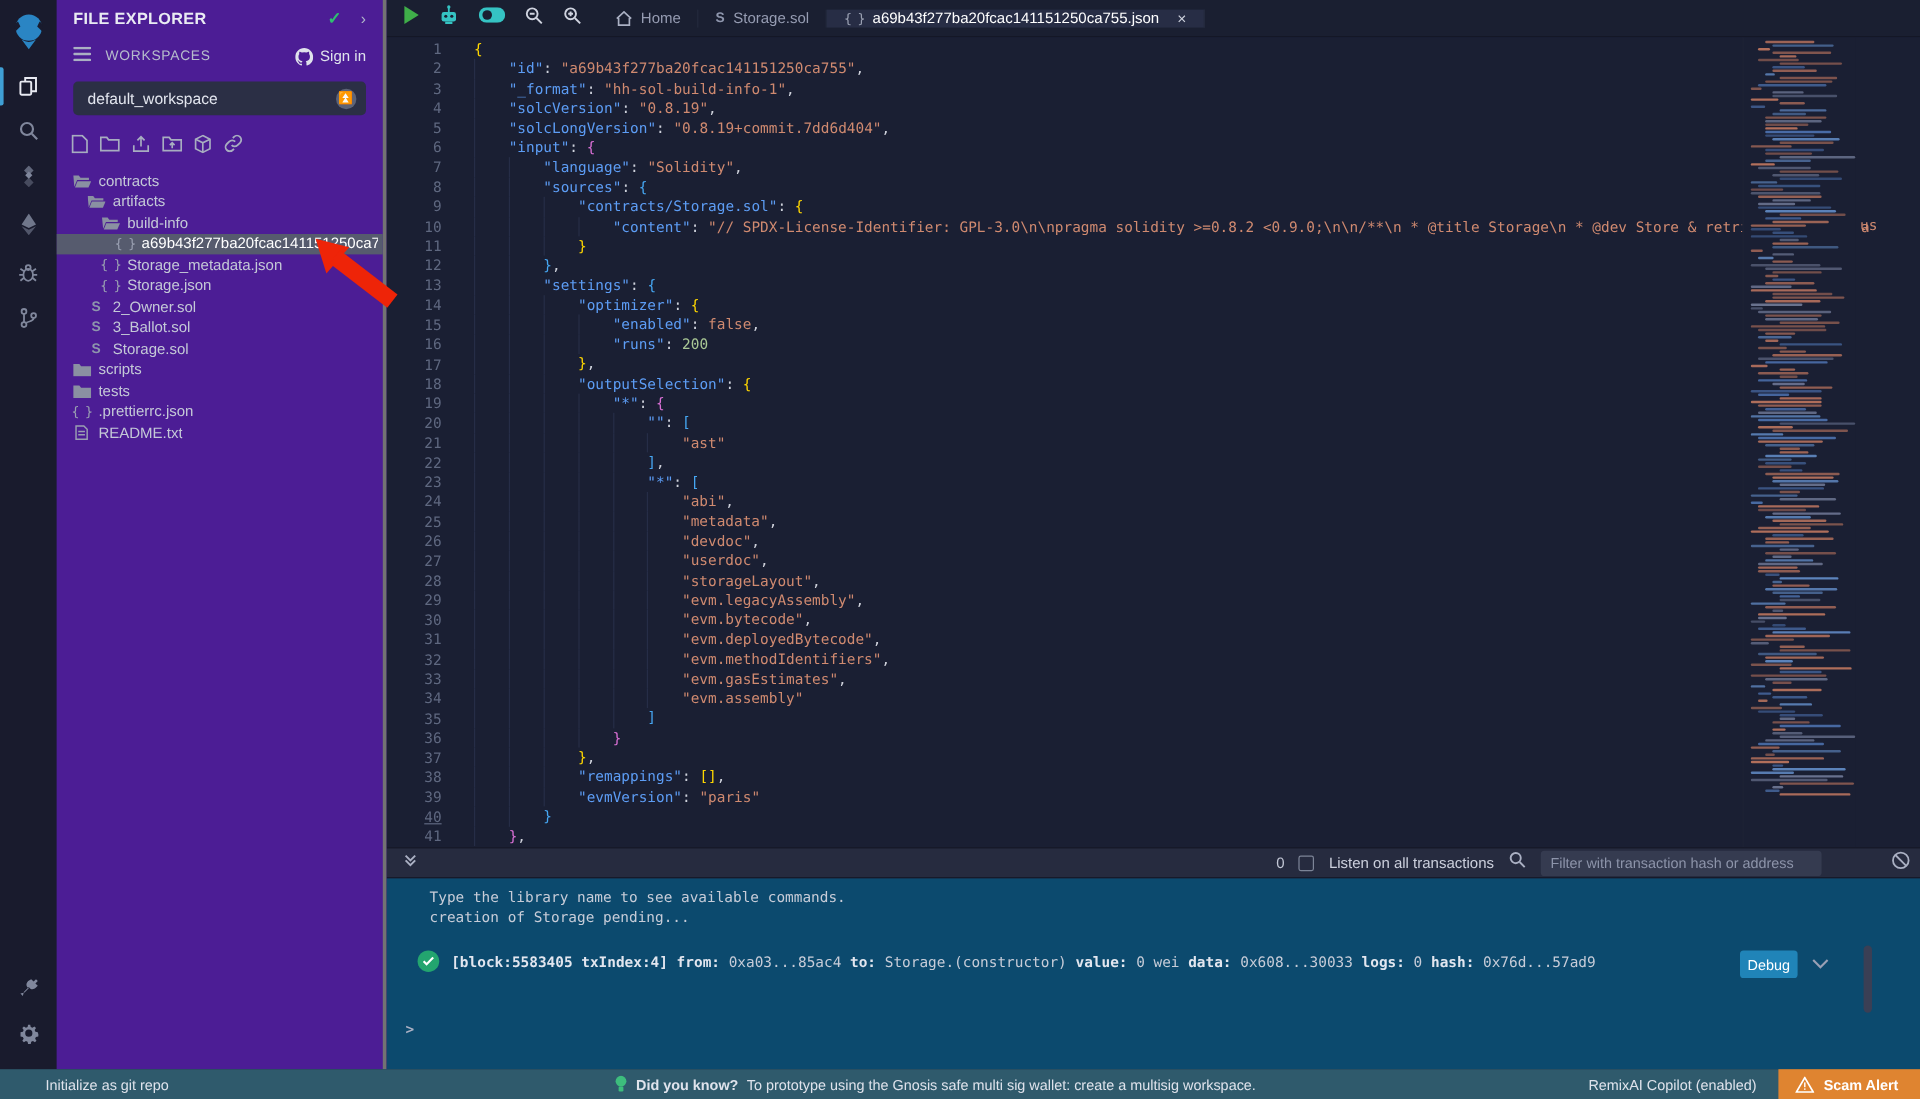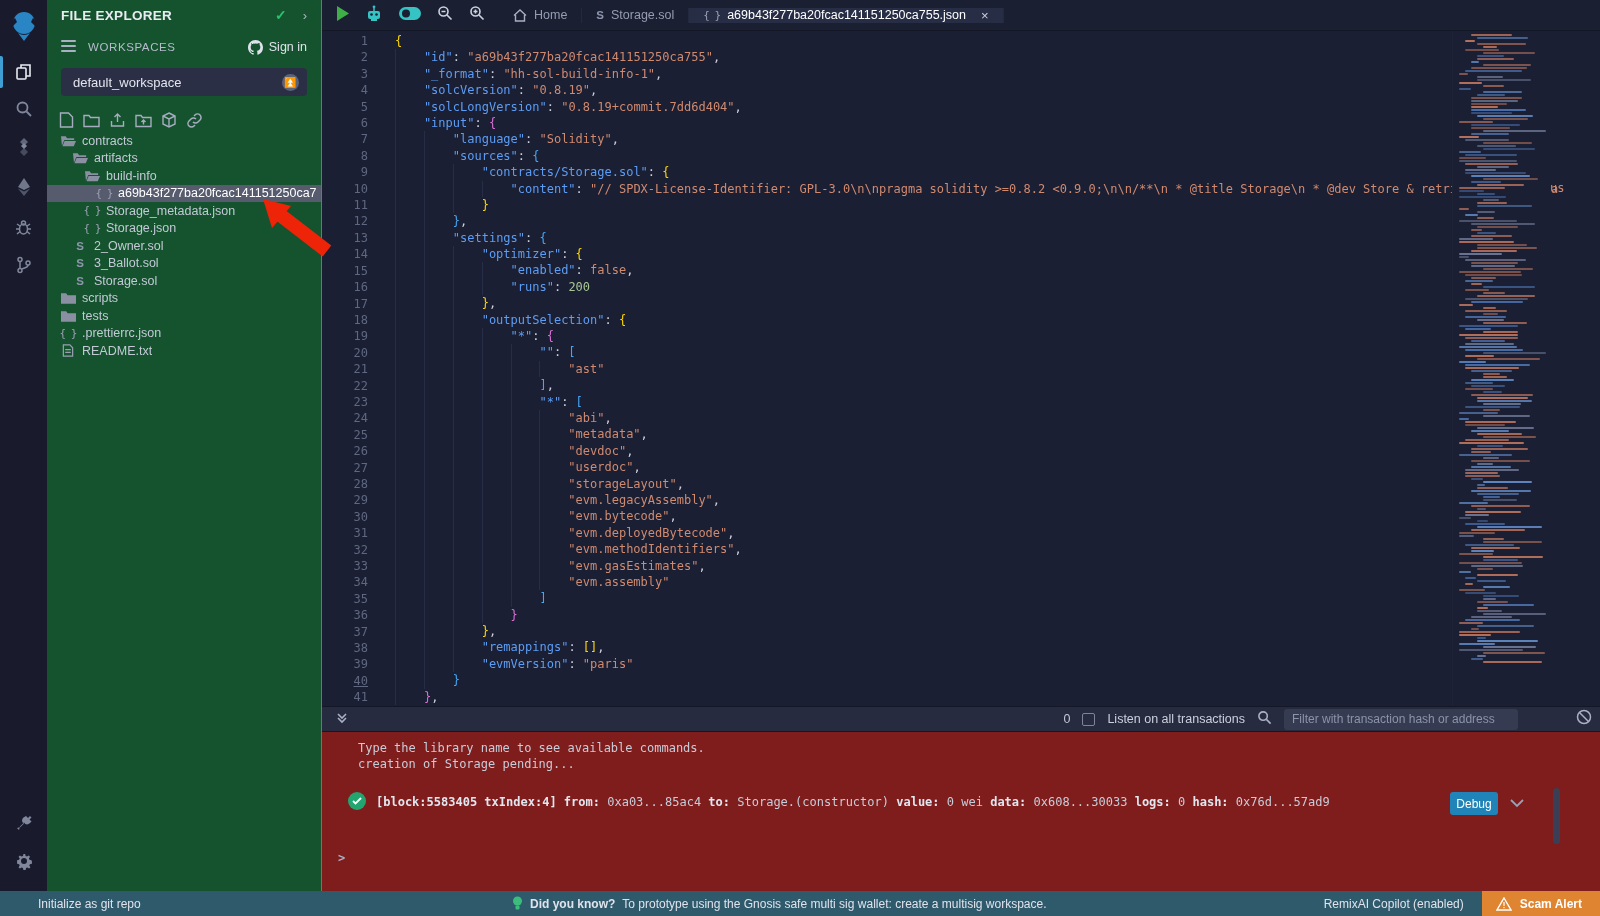--- a/index.html
+++ b/index.html
@@ -7,33 +7,33 @@
               font-family:"Liberation Sans", sans-serif; }
   #app { position:relative; width:1600px; height:916px; background:#1a1f33; }
 
   
   #rail { position:absolute; left:0; top:0; width:47px; height:891px; background:#191b2d; z-index:5; }
   .rail-ic { position:absolute; left:0; width:47px; height:34px; display:flex; align-items:center; justify-content:center; color:#80879c; }
   .rail-ic svg { display:block; }
   #rail-active-bar { position:absolute; left:0; top:56px; width:3px; height:32px; background:#3f9fd4; border-radius:0 2px 2px 0; }
 
   
-  #panel { position:absolute; left:47px; top:0; width:275px; height:891px; background:#14532d; border-right:1px solid #737373; z-index:4; }
+  #panel { position:absolute; left:47px; top:0; width:275px; height:891px; background:#4c1d95; border-right:3px solid #737373; z-index:4; }
   #panel-header { display:flex; align-items:center; height:30px; padding:0 14px; }
   #panel-title { color:#e9ebf3; font-size:13.5px; font-weight:700; letter-spacing:.3px; flex:1; }
   .green-check { color:#2fbf71; font-size:14px; font-weight:700; margin-right:16px; }
   .hdr-chev { color:#b0b6c8; font-size:13px; }
   #ws-row { display:flex; align-items:center; height:26px; padding:0 14px; margin-top:4px; }
   #ws-label { color:#b6bccc; font-size:11.5px; letter-spacing:.6px; margin-left:12px; flex:1; }
   #signin { display:flex; align-items:center; gap:6px; color:#dfe2ec; font-size:12.5px; }
   #ws-select { display:flex; align-items:center; margin:8px 14px 0 14px; height:28px; background:#2b2f45; border-radius:4px; padding:0 8px 0 12px; }
   #ws-select span.val { flex:1; color:#e2e5ee; font-size:13px; }
   .sel-badge { width:17px; height:17px; border-radius:50%; background:#5d6377; color:#23263a; font-size:10px; display:flex; align-items:center; justify-content:center; }
   #fe-toolbar { display:flex; align-items:center; gap:9px; padding:0 12px; margin-top:16px; height:20px; color:#a7adc0; }
-  #file-tree { margin-top:0; font-size:12.5px; color:#c4c9d7; }
+  #file-tree { margin-top:10px; font-size:12.5px; color:#c4c9d7; }
   .trow { display:flex; align-items:center; height:17.5px; padding-right:4px; cursor:pointer; }
   .trow .lbl { white-space:nowrap; overflow:hidden; }
   .trow.sel { background:#565b6e; color:#ffffff; }
   .ticon { width:16px; display:inline-flex; justify-content:center; margin-right:6px; flex:none; color:#8d93a6; }
   .gjson { font-family:"DejaVu Sans Mono", monospace; font-size:11px; color:#9aa0b2; letter-spacing:-1px; }
   .gsol  { font-size:11.5px; font-weight:700; color:#8e96ad; }
 
   
   #main { position:absolute; left:322px; top:0; width:1278px; height:891px; background:#1a1f33; }
 
@@ -67,21 +67,21 @@
   #term-header { position:absolute; left:0; top:706px; width:1278px; height:26px; background:#262b3f; border-top:1px solid #141726; border-bottom:1px solid #141726; display:flex; align-items:center; }
   #term-caret { margin-left:14px; color:#aab0c3; }
   #term-right { margin-left:auto; display:flex; align-items:center; gap:12px; }
   #tx-count { color:#c3c8d6; font-size:12.5px; }
   #listen-box { width:13px; height:13px; border:1px solid #7d8598; border-radius:2px; background:transparent; }
   #listen-label { color:#ccd0dd; font-size:12.5px; }
   #filter-input { width:234px; height:21px; background:#353b50; border:none; border-radius:3px; color:#dfe3ee; font-size:12px; padding:0 8px; margin-right:46px; }
   #filter-input::placeholder { color:#8d94aa; }
   #clear-console { margin-right:8px; color:#aab0c3; }
 
-  #term-body { position:absolute; left:0; top:732px; width:1278px; height:159px; background:#7f1d1d; font:12px/16px "DejaVu Sans Mono", monospace; color:#c7ccd8; }
+  #term-body { position:absolute; left:0; top:732px; width:1278px; height:159px; background:#0c4a6e; font:12px/16px "DejaVu Sans Mono", monospace; color:#c7ccd8; }
   #term-lines { position:absolute; left:36px; top:8px; }
   #tx-row { position:absolute; left:26px; top:60px; display:flex; align-items:flex-end; }
   #tx-check { width:18px; height:18px; border-radius:50%; background:#23a56f; display:flex; align-items:center; justify-content:center; margin-right:10px; flex:none; }
   #tx-text { white-space:nowrap; }
   #tx-text b { font-weight:700; color:#e2e6ef; }
   #debug-btn { position:absolute; left:1128px; top:60px; width:48px; height:23px; background:#2084b8; color:#fff; border:none; border-radius:3px; font-size:12px; font-family:"Liberation Sans",sans-serif; }
   #debug-chev { position:absolute; left:1188px; top:64px; color:#9aa0b5; }
   #term-scroll { position:absolute; left:1231px; top:56px; width:7px; height:56px; border-radius:4px; background:#3a3f55; }
   #prompt { position:absolute; left:16px; top:118px; color:#aab0c3; font-weight:700; }
 

